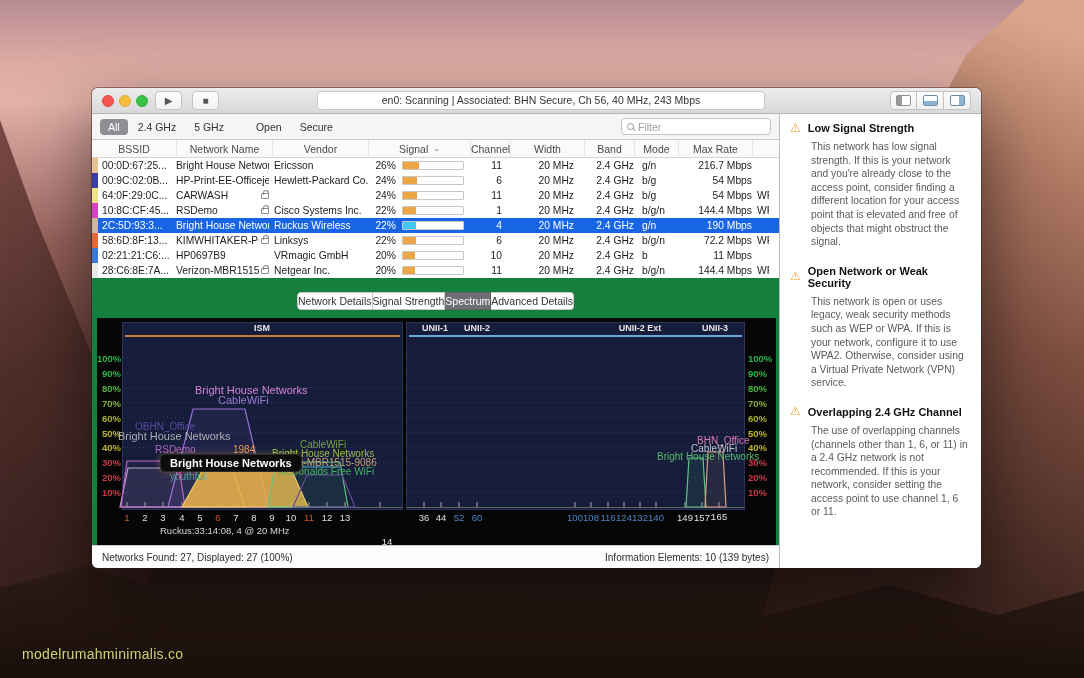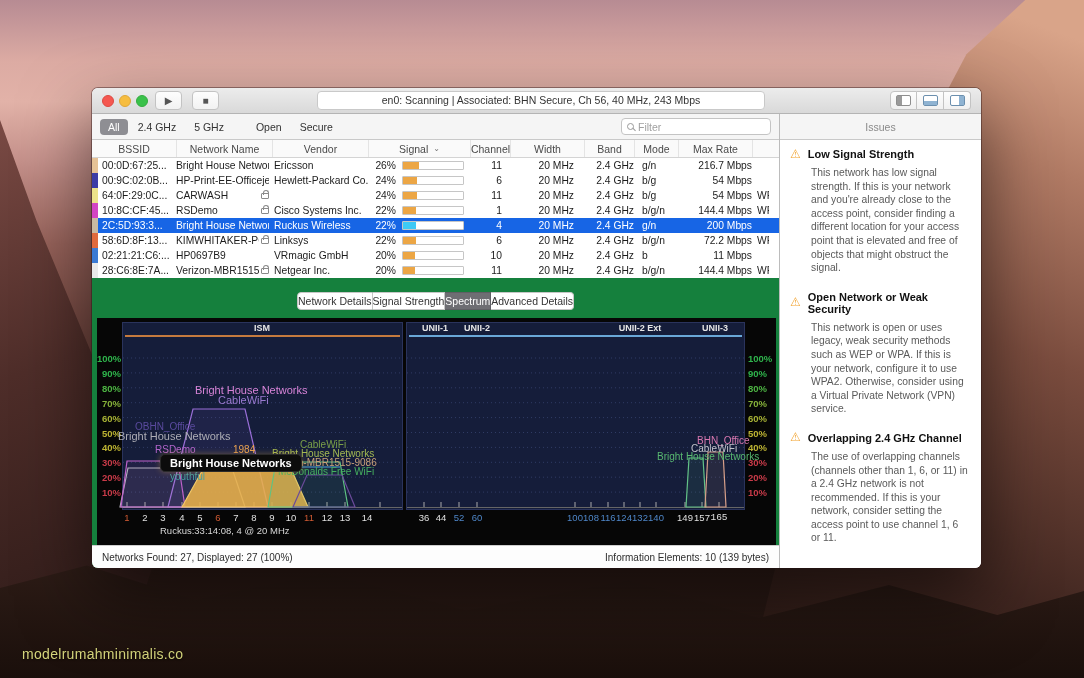--- a/index.html
+++ b/index.html
@@ -314,21 +314,21 @@
             <div class="c-pct">22%</div>
             <div class="c-bar">
               <div class="bartrack">
                 <div class="barfill" style="width: 22%;"></div>
               </div>
             </div>
             <div class="c-ch">4</div>
             <div class="c-width">20 MHz</div>
             <div class="c-band">2.4 GHz</div>
             <div class="c-mode">g/n</div>
-            <div class="c-rate">200 Mbps</div>
+            <div class="c-rate">190 Mbps</div>
             <div class="c-wps"></div>
           </div>
           <div class="trow">
             <div class="stripe" style="background: rgb(224, 106, 62);"></div>
             <div class="c-bssid">58:6D:8F:13...</div>
             <div class="c-name">
               <span class="nm">KIMWHITAKER-PC</span>
               <span class="lock"></span>
             </div>
             <div class="c-vendor">Linksys</div>
@@ -433,21 +433,21 @@
           <div class="xlab" style="left: 85px; color: rgb(224, 224, 224);">4</div>
           <div class="xlab" style="left: 103px; color: rgb(224, 224, 224);">5</div>
           <div class="xlab" style="left: 121px; color: rgb(207, 90, 51);">6</div>
           <div class="xlab" style="left: 139px; color: rgb(224, 224, 224);">7</div>
           <div class="xlab" style="left: 157px; color: rgb(224, 224, 224);">8</div>
           <div class="xlab" style="left: 175px; color: rgb(224, 224, 224);">9</div>
           <div class="xlab" style="left: 194px; color: rgb(224, 224, 224);">10</div>
           <div class="xlab" style="left: 212px; color: rgb(207, 90, 51);">11</div>
           <div class="xlab" style="left: 230px; color: rgb(224, 224, 224);">12</div>
           <div class="xlab" style="left: 248px; color: rgb(224, 224, 224);">13</div>
-          <div class="xlab" style="left: 270px; color: rgb(224, 224, 224);">14</div>
+          <div class="xlab" style="left: 290px; color: rgb(224, 224, 224); margin-top: 24px;">14</div>
           <div class="xlab" style="left: 327px; color: rgb(224, 224, 224);">36</div>
           <div class="xlab" style="left: 344px; color: rgb(224, 224, 224);">44</div>
           <div class="xlab" style="left: 362px; color: rgb(79, 135, 201);">52</div>
           <div class="xlab" style="left: 380px; color: rgb(79, 135, 201);">60</div>
           <div class="xlab" style="left: 478px; color: rgb(79, 135, 201);">100</div>
           <div class="xlab" style="left: 494px; color: rgb(79, 135, 201);">108</div>
           <div class="xlab" style="left: 511px; color: rgb(79, 135, 201);">116</div>
           <div class="xlab" style="left: 527px; color: rgb(79, 135, 201);">124</div>
           <div class="xlab" style="left: 543px; color: rgb(79, 135, 201);">132</div>
           <div class="xlab" style="left: 559px; color: rgb(79, 135, 201);">140</div>
@@ -532,21 +532,20 @@
           <div class="spec-footer">Ruckus:33:14:08, 4 @ 20 MHz</div>
         </div>
 
       <div class="statusbar">
         <span>Networks Found: 27, Displayed: 27 (100%)</span>
         <span>Information Elements: 10 (139 bytes)</span>
       </div>
     </div>
 
     <div class="sidebar">
-      <div class="sb-head">Issues</div>
       <div class="issues" id="issues">
           <div class="issue">
             <div class="issue-title">
               <span class="warn-ico">⚠</span>
               <span>Low Signal Strength</span>
             </div>
             <div class="issue-body">This network has low signal strength. If this is your network and you're already close to the access point, consider finding a different location for your access point that is elevated and free of objects that might obstruct the signal.</div>
           </div>
           <div class="issue">
             <div class="issue-title">

